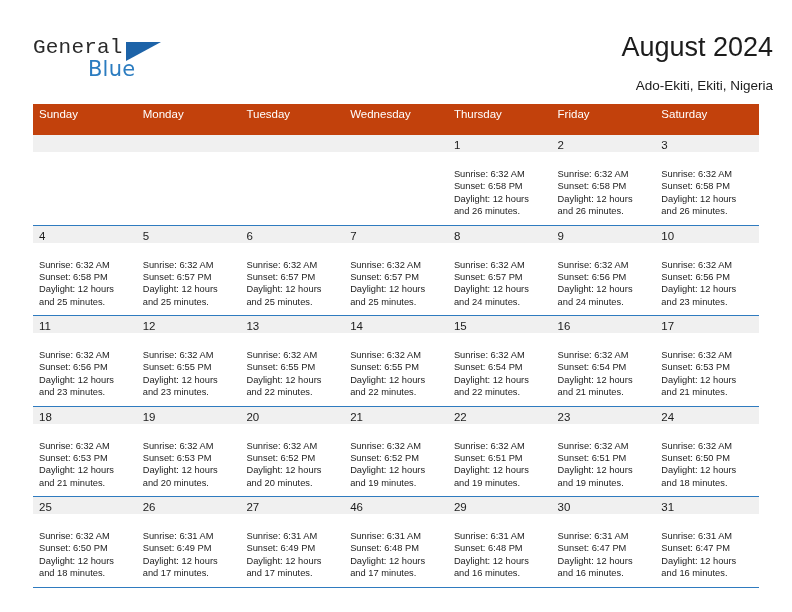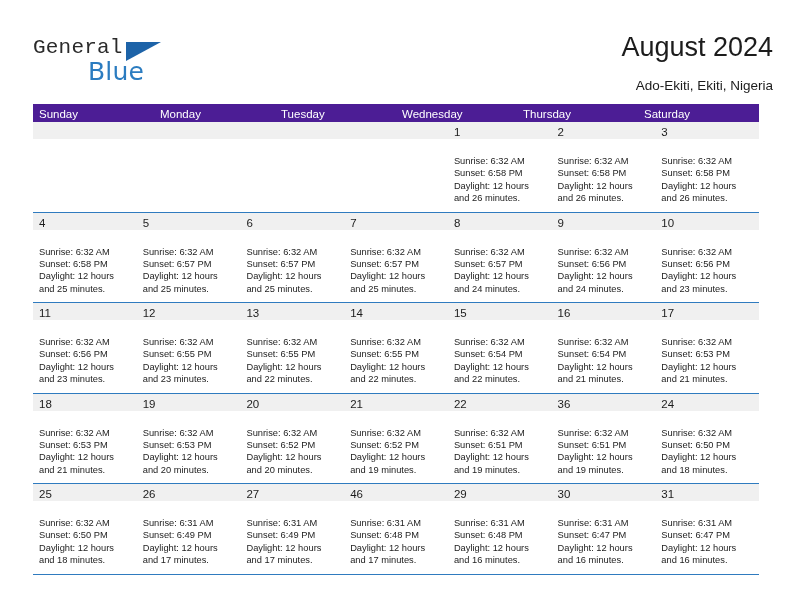--- a/index.html
+++ b/index.html
@@ -41,21 +41,21 @@
     top: 0;
     font-size: 21px;
     letter-spacing: 0.2px;
     color: #2a2a2a;
     font-family: Liberation Mono, monospace;
   }
   .logo-blue {
     position: absolute;
     left: 55px;
     top: 21px;
-    font-size: 25px;
+    font-size: 21px;
     letter-spacing: 0.2px;
     color: #2b7cc0;
     font-family: "DejaVu Sans", sans-serif;
     text-align: right;
   }
   .logo-triangle {
     position: absolute;
     left: 93px;
     top: 6px;
     width: 0;
@@ -86,22 +86,22 @@
 
   
   .calendar {
     position: absolute;
     left: 33px;
     top: 104px;
     width: 726px;
   }
   .weekday-row {
     display: flex;
-    background: #4c1d95;
-    height: 18px;
+    background: #c2410c;
+    height: 31px;
   }
   .weekday {
     flex: 1 1 0;
     color: #ffffff;
     font-size: 11.5px;
     line-height: 21px;
     padding-left: 6px;
     box-sizing: border-box;
     white-space: nowrap;
     overflow: hidden;
@@ -166,20 +166,21 @@
   </div>
 
   <div class="calendar">
 
     <div class="weekday-row">
       <div class="weekday">Sunday</div>
       <div class="weekday">Monday</div>
       <div class="weekday">Tuesday</div>
       <div class="weekday">Wednesday</div>
       <div class="weekday">Thursday</div>
+      <div class="weekday">Friday</div>
       <div class="weekday">Saturday</div>
     </div>
 
     <div id="weeks-container">
         <div class="week-row">
           <div class="day-cell empty">
             <div class="daynum-band"><span class="daynum"></span></div>
           </div>
           <div class="day-cell empty">
             <div class="daynum-band"><span class="daynum"></span></div>
@@ -388,21 +389,21 @@
           <div class="day-cell">
             <div class="daynum-band"><span class="daynum">22</span></div>
             <div class="details">
               <div>Sunrise: 6:32 AM</div>
               <div>Sunset: 6:51 PM</div>
               <div>Daylight: 12 hours</div>
               <div>and 19 minutes.</div>
             </div>
           </div>
           <div class="day-cell">
-            <div class="daynum-band"><span class="daynum">36</span></div>
+            <div class="daynum-band"><span class="daynum">23</span></div>
             <div class="details">
               <div>Sunrise: 6:32 AM</div>
               <div>Sunset: 6:51 PM</div>
               <div>Daylight: 12 hours</div>
               <div>and 19 minutes.</div>
             </div>
           </div>
           <div class="day-cell">
             <div class="daynum-band"><span class="daynum">24</span></div>
             <div class="details">

